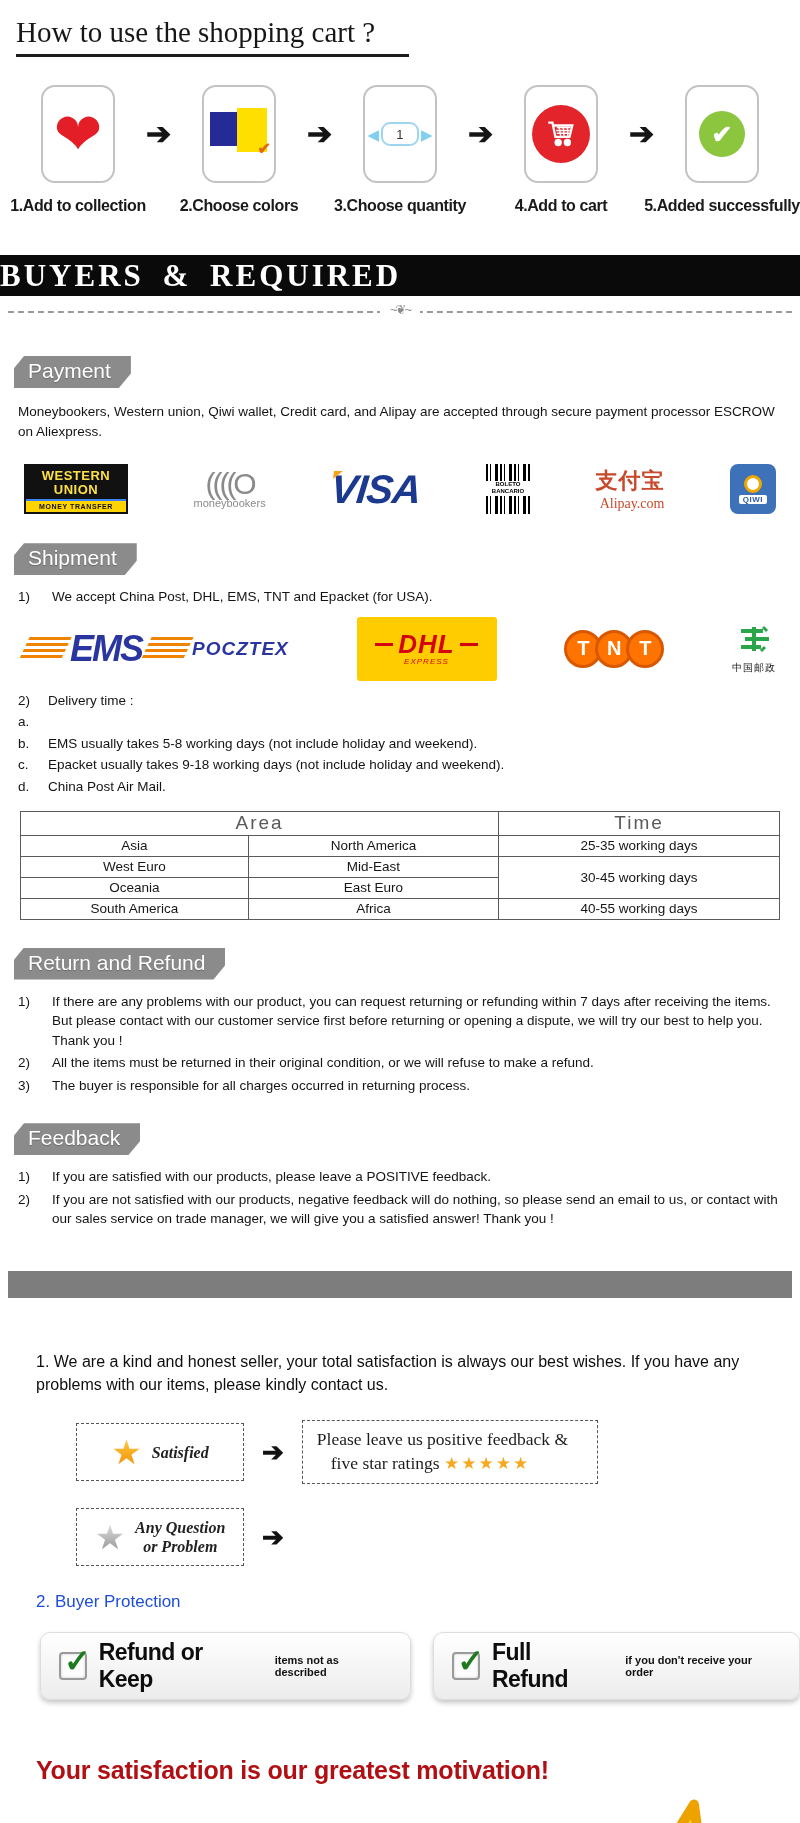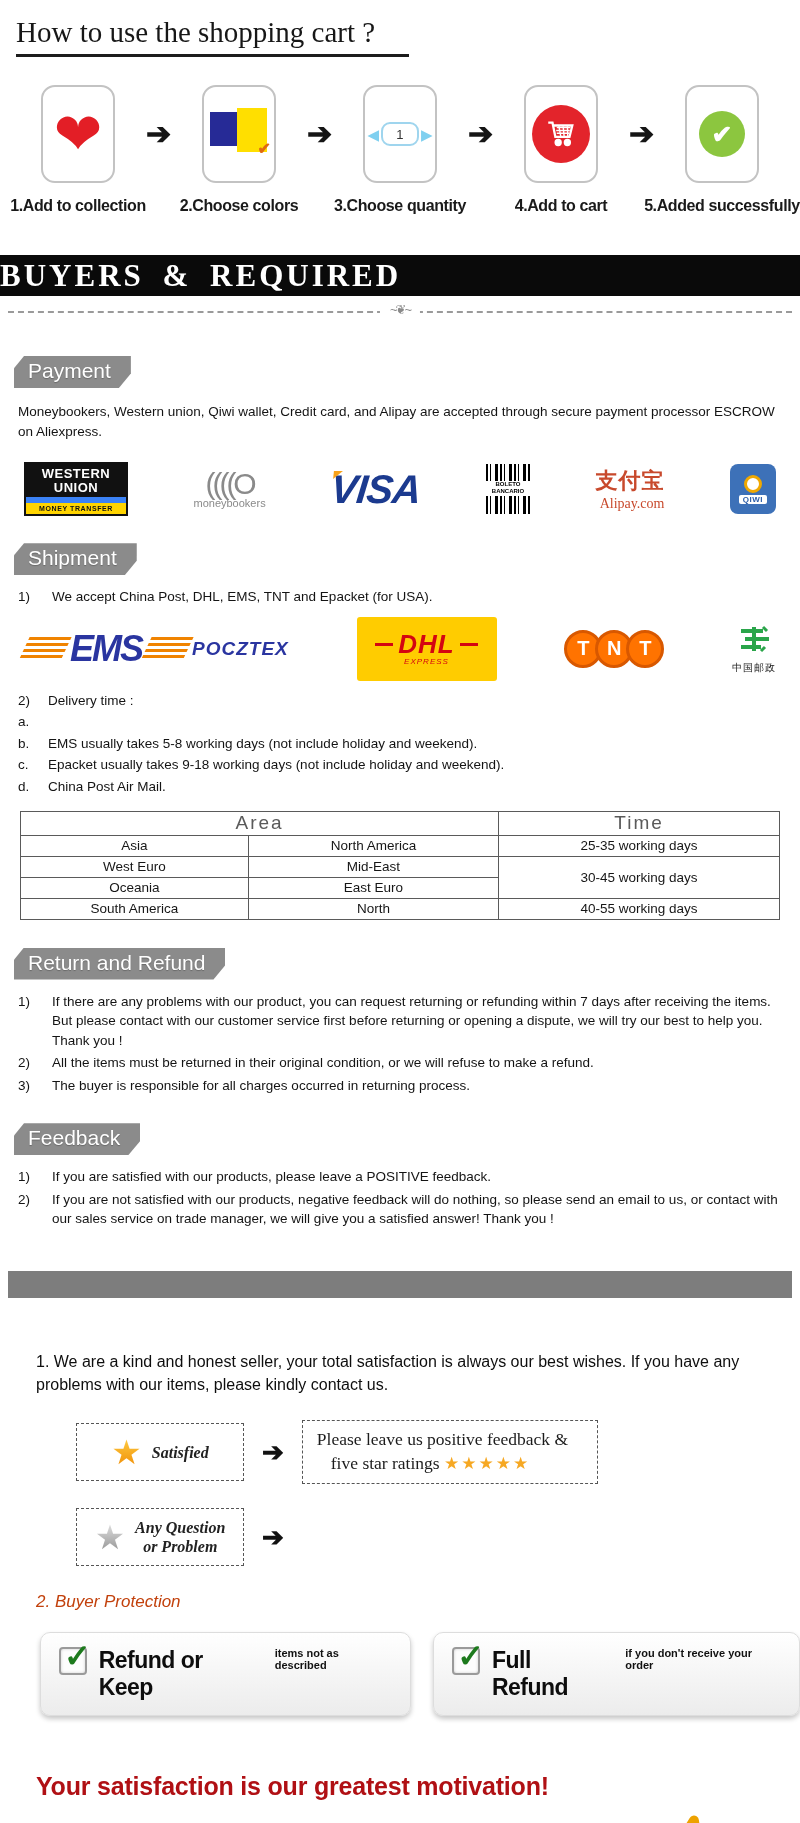--- a/index.html
+++ b/index.html
@@ -46,21 +46,21 @@
   
   .tag{display:inline-block;background:var(--tag-gray);color:#fff;font-size:21px;padding:3px 20px 5px 14px;margin-left:14px;
     clip-path:polygon(10px 0,100% 0,100% 55%,calc(100% - 12px) 100%,0 100%,0 38%);text-shadow:0 1px 1px rgba(0,0,0,.25);}
 
   .body-text{font-size:13.5px;line-height:1.45;color:#141414;}
   .pay-desc{margin:14px 18px 0 18px;max-width:758px;}
 
   
   .pay-logos{display:flex;align-items:center;justify-content:space-between;margin:20px 24px 0 24px;height:56px;}
   .wu{width:104px;border:2px solid #111;background:#111;text-align:center;}
-  .wu .wu-top{color:#ffffff;font-weight:bold;font-size:13px;line-height:1.05;letter-spacing:.5px;padding:3px 0 2px;border-bottom:6px solid #3b82f6;}
+  .wu .wu-top{color:#fde047;font-weight:bold;font-size:13px;line-height:1.05;letter-spacing:.5px;padding:3px 0 2px;border-bottom:2px solid #3b82f6;}
   .wu .wu-bot{background:#ffd400;color:#111;font-weight:bold;font-size:7px;letter-spacing:.6px;padding:2px 0;}
   .mb{text-align:center;color:#8a8a8a;}
   .mb .mb-glyph{font-size:30px;letter-spacing:-3px;line-height:.9;}
   .mb .mb-label{font-size:11px;}
   .visa{font-style:italic;font-weight:bold;font-size:40px;color:var(--visa-blue);letter-spacing:-1px;transform:skewX(-6deg);position:relative;}
   .visa::before{content:"";position:absolute;left:1px;top:4px;border-left:9px solid #f7a21a;border-bottom:8px solid transparent;}
   .boleto{width:44px;height:50px;position:relative;background:repeating-linear-gradient(90deg,#000 0 2px,#fff 2px 4px,#000 4px 5px,#fff 5px 9px,#000 9px 12px,#fff 12px 14px);}
   .boleto .bo-label{position:absolute;left:0;right:0;top:17px;background:#fff;color:#000;font-size:6px;font-weight:bold;text-align:center;line-height:1.2;}
   .alipay{text-align:right;color:#c8492c;}
   .alipay .ali-cn{font-size:22px;font-weight:bold;letter-spacing:1px;}
@@ -114,24 +114,24 @@
   .dash-box{border:1.5px dashed #555;}
   .sat-left{width:168px;height:58px;display:flex;align-items:center;justify-content:center;gap:10px;}
   .fb-star{font-size:34px;line-height:1;background:linear-gradient(#ffd24a,#f08a00);-webkit-background-clip:text;background-clip:text;color:transparent;}
   .fb-star.gray{background:linear-gradient(#e8e8e8,#8f8f8f);-webkit-background-clip:text;background-clip:text;}
   .script{font-family:"Liberation Serif",serif;font-style:italic;font-weight:600;font-size:16px;color:#222;line-height:1.2;text-align:center;}
   .sat-arrow{font-size:26px;font-weight:bold;color:#111;line-height:1;}
   .sat-right{min-width:296px;padding:7px 14px;font-family:"Liberation Serif",serif;font-size:17.5px;color:#1c1c1c;line-height:1.35;}
   .sat-right .stars-inline{color:#f6a823;font-size:17px;letter-spacing:2px;text-shadow:0 0 1px #fff;}
   .tm-icon{display:inline-block;width:15px;height:15px;border-radius:50%;background:radial-gradient(circle at 35% 30%,#bfe7fb,#4aa0d8);vertical-align:-2px;margin-left:6px;}
 
-  .protect-title{font-size:17px;margin:26px 0 0 36px;color:#c2410c;font-style:italic;}
+  .protect-title{font-size:17px;margin:26px 0 0 36px;color:#1d4ed8;}
   .protect-row{display:flex;gap:22px;margin:20px 0 0 40px;}
   .protect-btn{background:linear-gradient(#ffffff,#ececec);border:1px solid #ddd;border-radius:10px;box-shadow:0 3px 5px rgba(0,0,0,.22);
-    padding:14px 18px;display:flex;gap:12px;cursor:pointer;}
+    padding:6px 18px;display:flex;align-items:center;gap:12px;cursor:pointer;}
   .chk{position:relative;width:28px;height:28px;background:#fdfdfd;border:2px solid #9a9a9a;border-radius:4px;box-shadow:inset 0 0 3px #ccc;}
   .chk::after{content:"✓";position:absolute;left:3px;top:-12px;color:#1d7a1d;font-size:32px;font-weight:bold;}
   .protect-main{font-size:23px;font-weight:bold;color:#0d0d0d;letter-spacing:-.5px;}
   .protect-sub{font-size:11px;font-weight:bold;color:#111;margin-left:2px;}
 
   
   .motivation{position:relative;margin-top:56px;height:330px;}
   .headline{color:var(--headline-red);font-size:25px;font-weight:bold;margin-left:36px;letter-spacing:-.2px;}
   .star-cartoon{position:absolute;right:6px;top:36px;}
 </style>
@@ -305,21 +305,21 @@
       <td>West Euro</td>
       <td>Mid-East</td>
       <td rowspan="2">30-45 working days</td>
     </tr>
     <tr>
       <td>Oceania</td>
       <td>East Euro</td>
     </tr>
     <tr>
       <td>South America</td>
-      <td>North</td>
+      <td>Africa</td>
       <td>40-55 working days</td>
     </tr>
   </tbody>
     </table>
 </div>
 
 
 <div class="sec-gap">
   <span class="tag">Return and Refund</span>
   <div class="num-list body-text">

